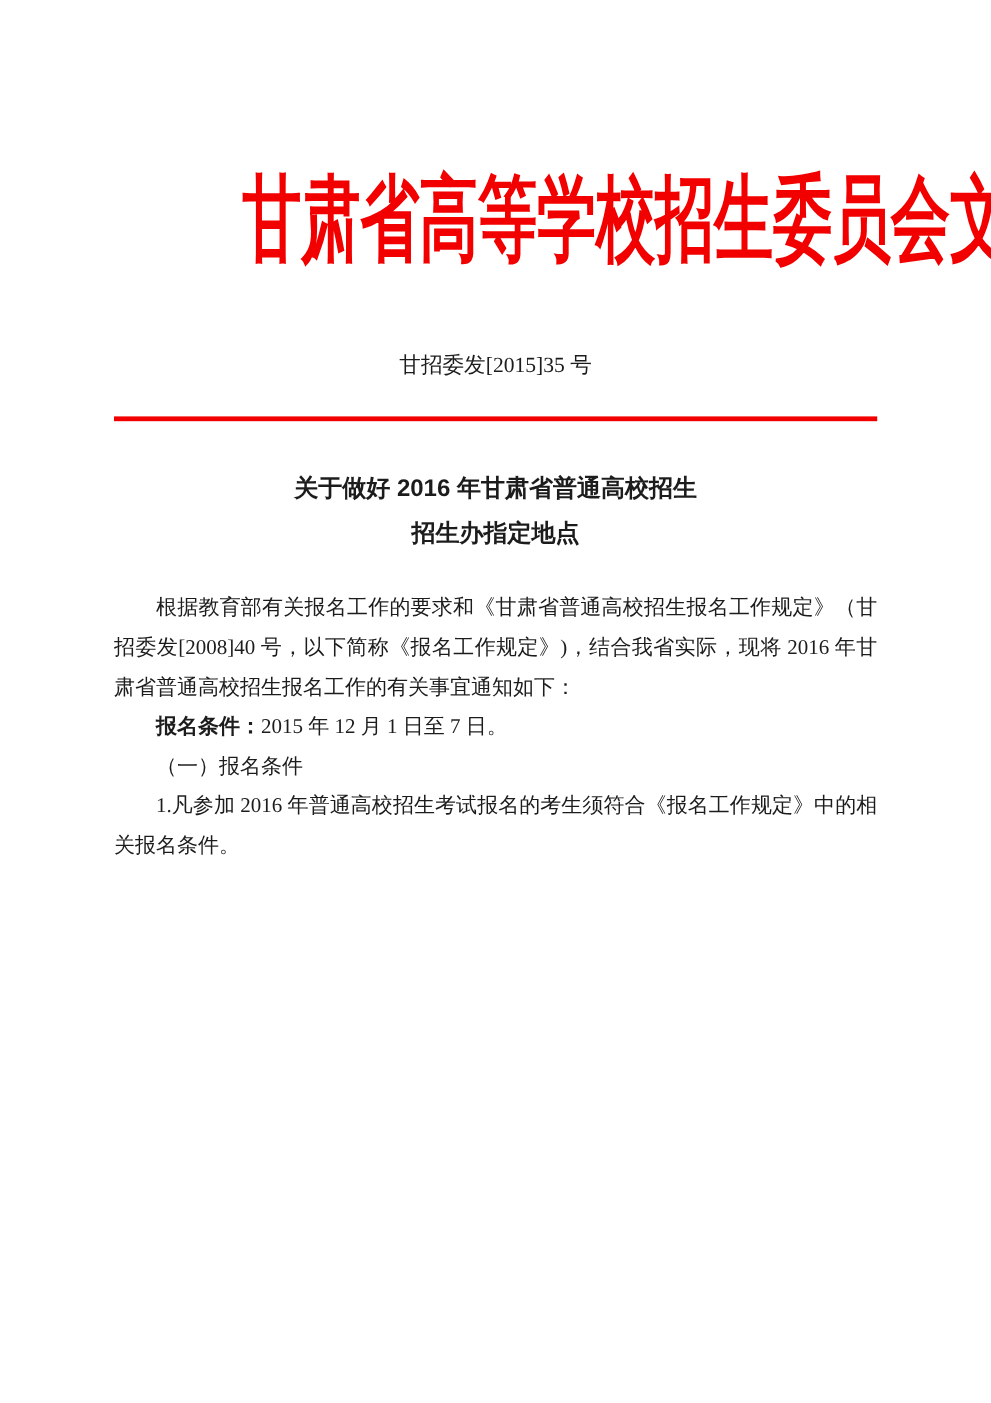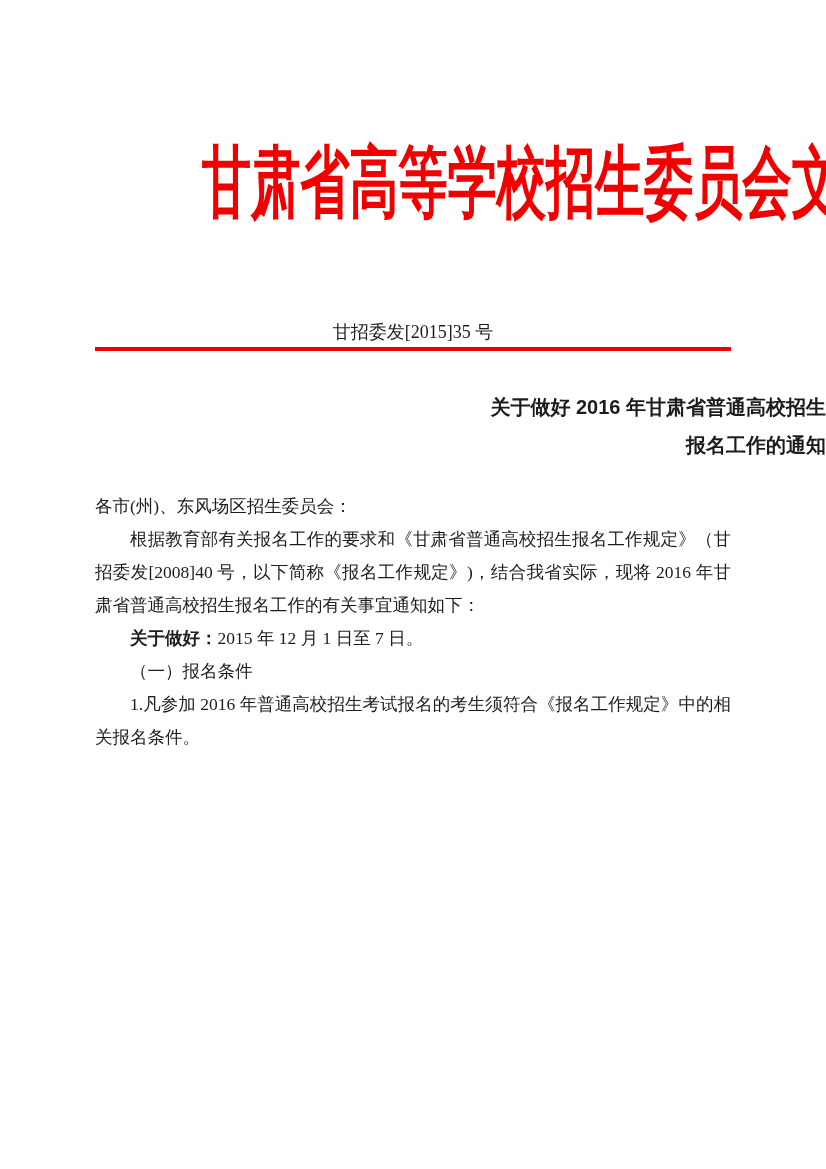--- a/index.html
+++ b/index.html
@@ -40,42 +40,41 @@
   }
   
   .doc-number {
     position: absolute;
     top: 291px;
     left: 0;
     width: 100%;
     text-align: center;
     font-size: 18px;
     line-height: 26px;
-    margin-top: 28px;
   }
   
   .red-rule {
     position: absolute;
     top: 347px;
     left: 95px;
     width: 636px;
     height: 4px;
     margin: 0;
     padding: 0;
     border: none;
     background: var(--accent-red);
   }
   
   .doc-title {
     position: absolute;
     top: 388px;
     left: 0;
     width: 100%;
     margin: 0;
-    text-align: right;
+    text-align: center;
     font-family: "Liberation Sans", "DejaVu Sans", sans-serif;
     font-weight: bold;
     font-size: 20px;
     line-height: 38px;
     color: var(--text-color);
   }
   
   .doc-body {
     position: absolute;
     top: 490px;
@@ -104,30 +103,29 @@
   <div class="red-banner">
     <span class="red-banner-text">甘肃省高等学校招生委员会文件</span>
   </div>
 
   <div class="doc-number">甘招委发[2015]35 号</div>
 
   <hr class="red-rule">
 
   <h1 class="doc-title">
     <span>关于做好 2016 年甘肃省普通高校招生</span><br>
-    <span>报名工作的通知</span>
+    <span>招生办指定地点</span>
   </h1>
 
   <main class="doc-body">
-    <p class="salutation">各市(州)、东风场区招生委员会：</p>
 
     <p class="para">根据教育部有关报名工作的要求和《甘肃省普通高校招生报名工作规定》（甘招委发[2008]40 号，以下简称《报名工作规定》)，结合我省实际，现将 2016 年甘肃省普通高校招生报名工作的有关事宜通知如下：</p>
 
 
-    <p class="labeled"><span class="label">关于做好：</span><span>2015 年 12 月 1 日至 7 日。</span></p>
+    <p class="labeled"><span class="label">报名条件：</span><span>2015 年 12 月 1 日至 7 日。</span></p>
 
 
 
     <p class="sub">（一）报名条件</p>
 
     <p class="para">1.凡参加 2016 年普通高校招生考试报名的考生须符合《报名工作规定》中的相关报名条件。</p>
 
   </main>
 
 </div>

